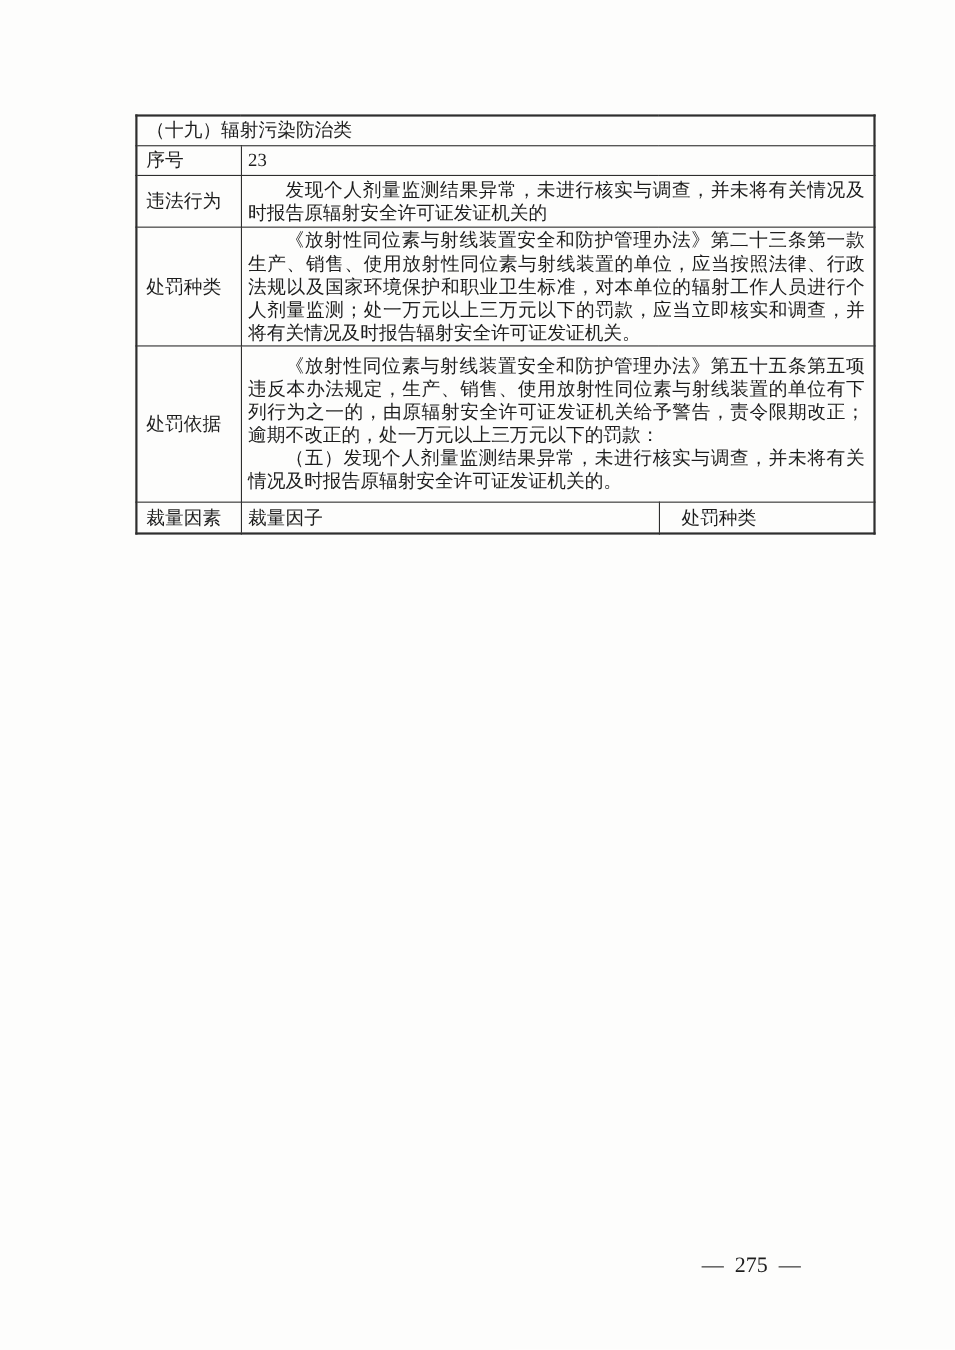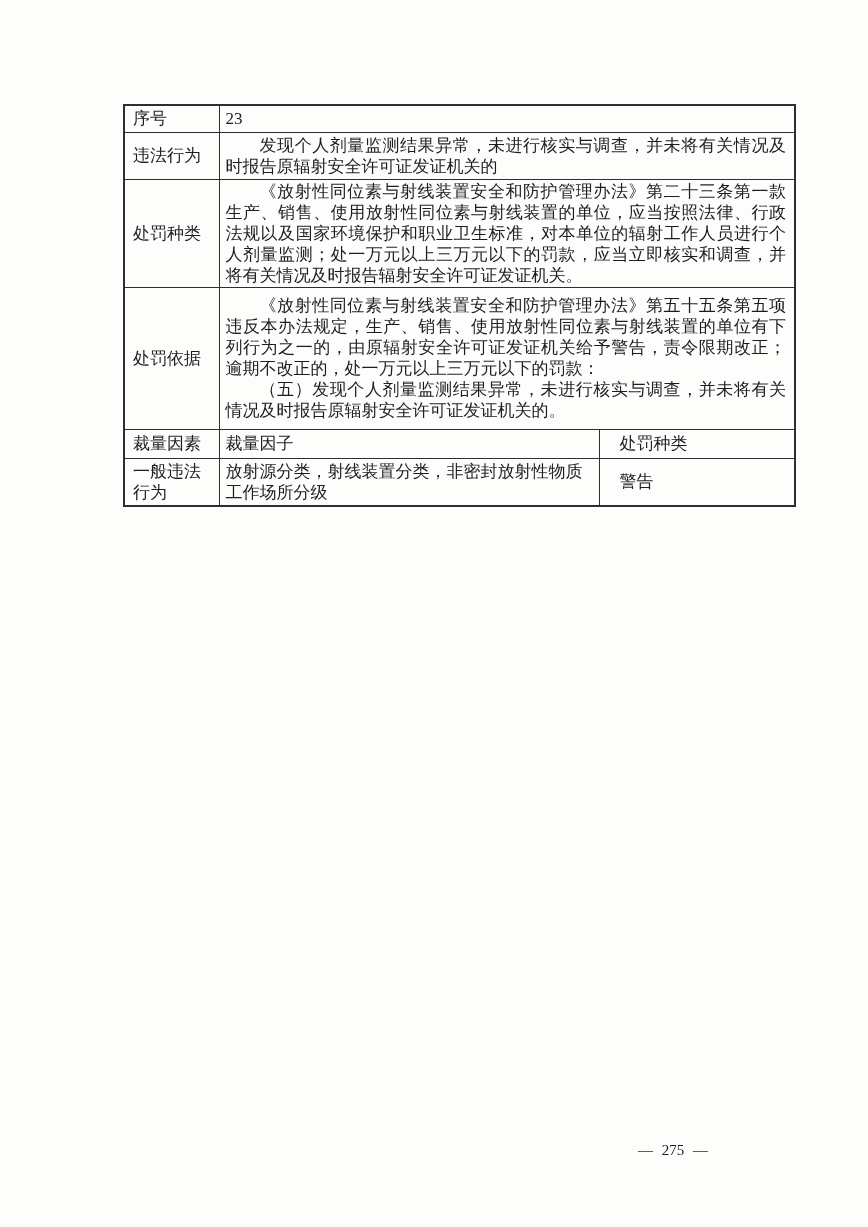--- a/index.html
+++ b/index.html
@@ -55,39 +55,42 @@
   tr.h27 { height: 27px; }
   tr.h29 { height: 29px; }
   tr.h47 { height: 47px; margin-left: 16px; }
   tr.h48 { height: 48px; }
   tr.h105 { height: 105px; }
   tr.h142 { height: 142px; }
   .page-number {
     position: absolute;
     left: 638px;
     top: 1138px;
-    font-size: 15px;
+    font-size: 20px;
     line-height: 24px;
     color: #1d1d1d;
     word-spacing: 5px;
     white-space: nowrap;
   }
 </style>
 </head>
 <body>
 
 <div class="page">
 
   <table class="doc-table">
     <colgroup>
       <col style="width:95px">
       <col style="width:380px">
       <col style="width:196px">
     </colgroup>
     <tbody>
+      <tr class="h27">
+        <td class="cell title-cell" colspan="3">（十九）辐射污染防治类</td>
+      </tr>
 
       <tr class="h27">
         <td class="cell label-cell">序号</td>
         <td class="cell" colspan="2">23</td>
       </tr>
 
       <tr class="h47">
         <td class="cell label-cell">违法行为</td>
         <td class="cell" colspan="2">
           <p class="para">发现个人剂量监测结果异常，未进行核实与调查，并未将有关情况及时报告原辐射安全许可证发证机关的</p>
@@ -108,27 +111,20 @@
           <p class="para">（五）发现个人剂量监测结果异常，未进行核实与调查，并未将有关情况及时报告原辐射安全许可证发证机关的。</p>
         </td>
       </tr>
 
       <tr class="h29">
         <td class="cell label-cell">裁量因素</td>
         <td class="cell">裁量因子</td>
         <td class="cell col3-cell">处罚种类</td>
       </tr>
 
-      <tr class="h48">
-        <td class="cell label-cell">一般违法行为</td>
-        <td class="cell">
-          <p class="para no-indent">放射源分类，射线装置分类，非密封放射性物质工作场所分级</p>
-        </td>
-        <td class="cell col3-cell">警告</td>
-      </tr>
 
 
     </tbody>
   </table>
 
   <div class="page-number">— 275 —</div>
 
 </div>
 
 </body></html>

